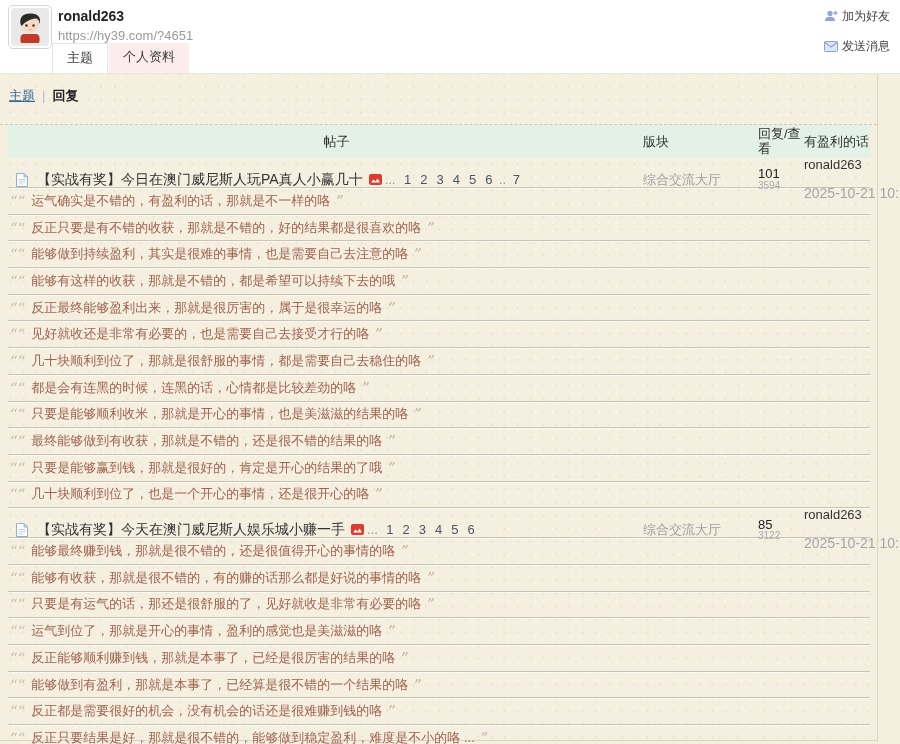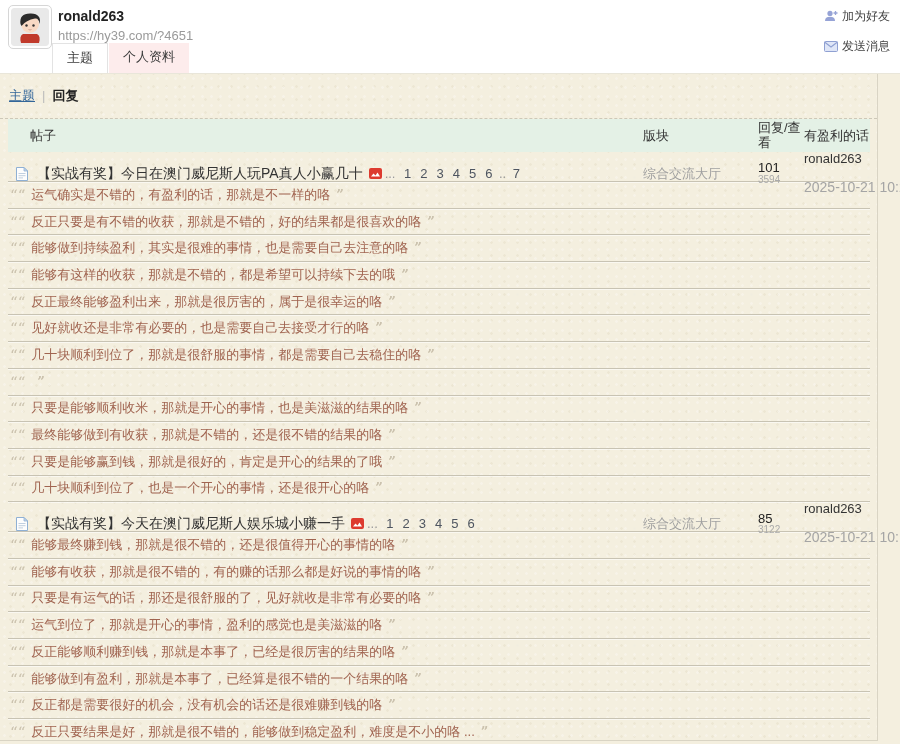--- a/index.html
+++ b/index.html
@@ -35,36 +35,36 @@
   .main-wrap{
     position:relative; width:878px; height:667px;
     border-right:1px solid #d9d4c4; border-bottom:1px solid #d9d4c4;
     background:
       radial-gradient(rgba(255,255,255,.28) 1px, transparent 1.6px),
       radial-gradient(rgba(205,193,160,.18) 1px, transparent 1.6px),
       #f4efdf;
     background-size:9px 9px, 13px 13px;
     background-position:0 0, 4px 6px;
   }
-  .subnav{ padding:13px 0 13px 9px; border-bottom:1px dashed #cdc8b8; }
+  .subnav{ padding:13px 0 19px 9px; border-bottom:1px dashed #cdc8b8; }
   .subnav a.blue{ color:#336699; text-decoration:underline; cursor:pointer; }
   .subnav .sep{ color:#bbb; margin:0 7px; }
   .subnav b{ color:#222; }
   
   .grid-row{
     display:grid;
     grid-template-columns:1fr 115px 46px 66px;
     align-items:center;
     margin:0 0 0 8px; width:862px;
   }
   .thead{
     background:#e4f1e6; height:33px; font-size:13px; color:#333;
     align-items:center;
   }
-  .thead .h-post{ padding-left:22px; }
+  .thead .h-post{ padding-left:22px;text-align:center; }
   .thead .h-rv{ line-height:1.15; }
   .thread-row{ height:30px; border-bottom:1px solid #c8c3b3; box-shadow:0 1px 0 rgba(255,255,255,.55); }
   .cell-title{ display:flex; align-items:center; white-space:nowrap; overflow:hidden; padding-left:8px; }
   .cell-title .ticon{ display:inline-flex; margin-right:9px; flex:none; }
   .cell-title a.t-title{ color:#333; font-size:14px; text-decoration:none; cursor:pointer; }
   .cell-title .img-ico{ display:inline-flex; margin:0 3px 0 6px; flex:none; }
   .t-ellipsis{ color:#999; margin-right:4px; }
   .t-pages{ display:inline-flex; }
   .t-pages a.page-num{ color:#4e5560; margin:0 4.5px; text-decoration:none; cursor:pointer; }
   .t-pages span.page-gap{ color:#999; margin:0 2px; }
@@ -227,20 +227,21 @@
     <span class="c-quo open">“</span>
         <span class="c-quo open" style="margin-left:-6px;">“</span>
     <span class="c-text">几十块顺利到位了，那就是很舒服的事情，都是需要自己去稳住的咯</span>
     <span class="c-quo close">”</span>
         <span class="c-quo close" style="margin-left:-6px;">”</span>
   </div>
 
   <div class="comment-row">
     <span class="c-quo open">“</span>
         <span class="c-quo open" style="margin-left:-6px;">“</span>
+    <span class="c-text">都是会有连黑的时候，连黑的话，心情都是比较差劲的咯</span>
     <span class="c-quo close">”</span>
         <span class="c-quo close" style="margin-left:-6px;">”</span>
   </div>
 
   <div class="comment-row">
     <span class="c-quo open">“</span>
         <span class="c-quo open" style="margin-left:-6px;">“</span>
     <span class="c-text">只要是能够顺利收米，那就是开心的事情，也是美滋滋的结果的咯</span>
     <span class="c-quo close">”</span>
         <span class="c-quo close" style="margin-left:-6px;">”</span>

